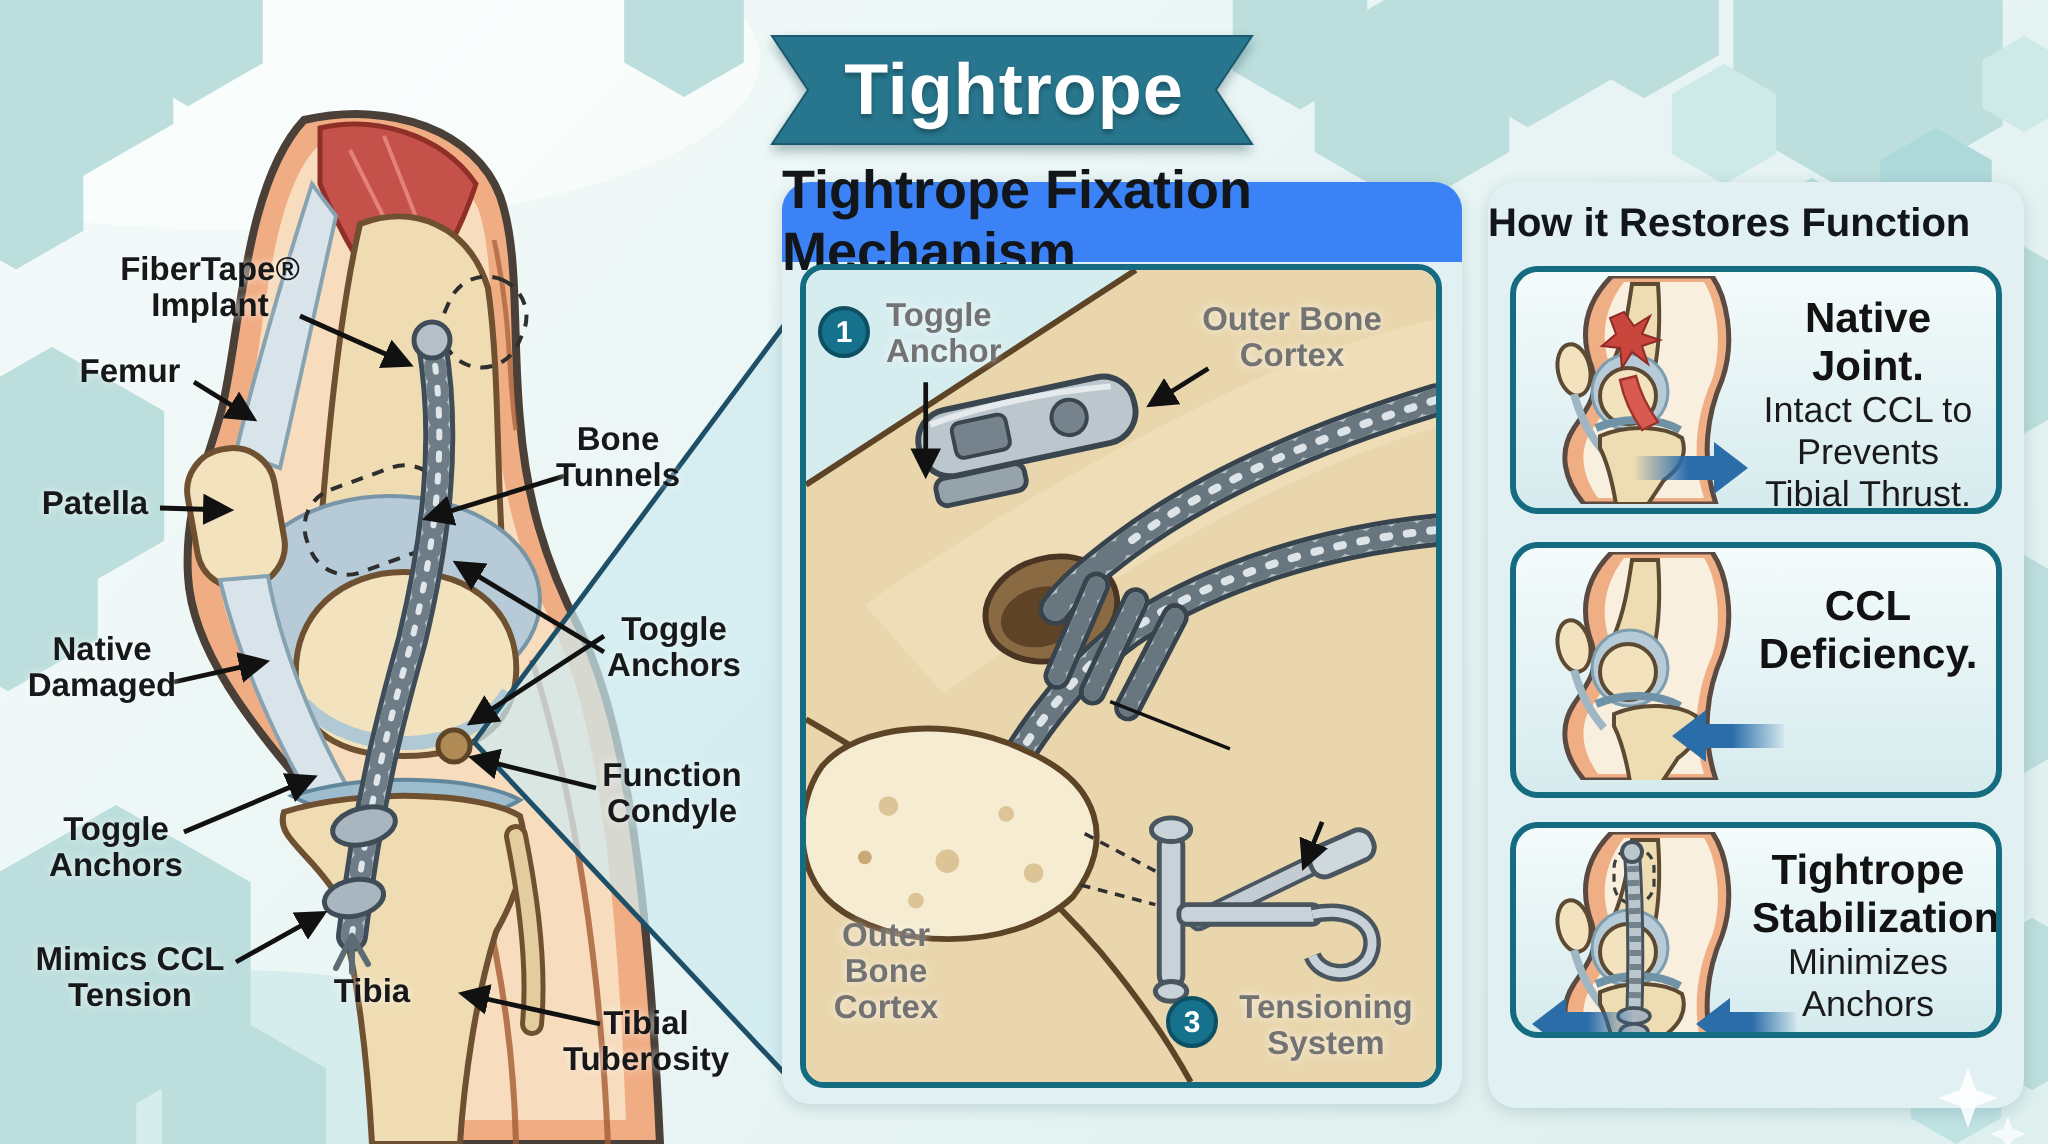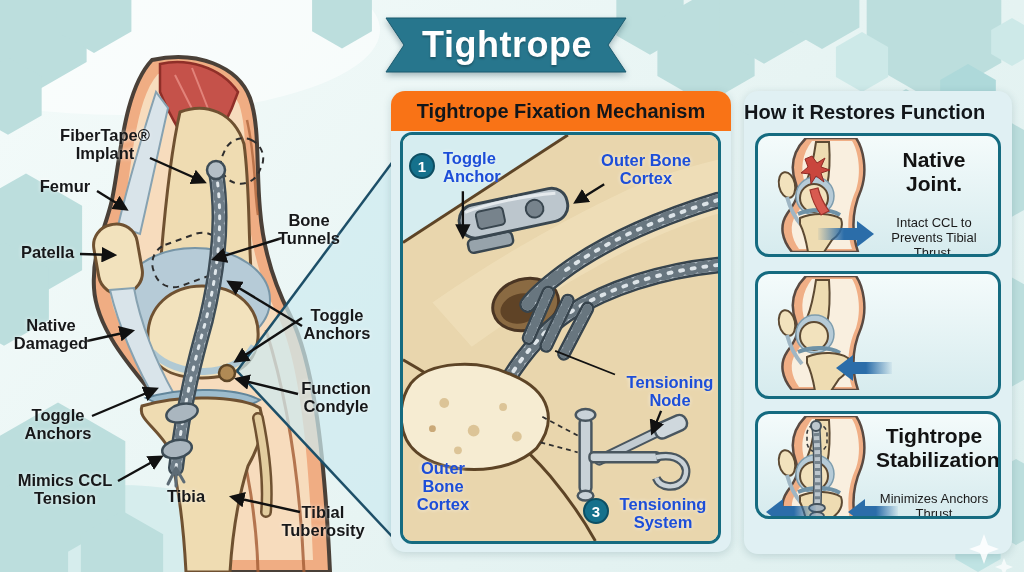--- a/index.html
+++ b/index.html
@@ -19,42 +19,42 @@
           filter:drop-shadow(0 3px 3px rgba(20,60,75,.35))}
   .banner-text{position:absolute;left:0;top:0;width:100%;height:58px;display:flex;
                align-items:center;justify-content:center;color:#fff;font-size:36px;font-weight:700;
                letter-spacing:.5px;text-shadow:0 2px 2px rgba(0,0,0,.25)}
 
   
   .panel{position:absolute;background:#e0f0f3;border-radius:14px;z-index:4;
          box-shadow:0 2px 8px rgba(30,80,90,.18)}
   .mid-panel{left:391px;top:91px;width:340px;height:461px}
   .mid-header{height:40px;display:flex;align-items:center;justify-content:center;
-              background:#f97316;border-radius:14px 14px 0 0;
-              font-size:20px;font-weight:700;color:#12161a}
+              background:#3b82f6;border-radius:14px 14px 0 0;
+              font-size:27px;font-weight:700;color:#12161a}
   .mid-box{position:absolute;left:9px;top:41px;width:321px;height:412px;box-sizing:border-box;
            border:3px solid #156b80;border-radius:12px;background:#d8edf1;overflow:hidden}
   .mid-box .art{position:absolute;left:0;top:0;width:100%;height:100%}
-  .mlbl{position:absolute;font-size:16.5px;font-weight:700;line-height:1.1;color:#1d4ed8;
+  .mlbl{position:absolute;font-size:16.5px;font-weight:700;line-height:1.1;color:#737373;
         text-align:center;text-shadow:0 0 4px rgba(255,255,255,.7);z-index:7}
   .badge{position:absolute;width:26px;height:26px;border-radius:50%;background:#15718c;
          border:2px solid #0d4f63;box-sizing:border-box;color:#fff;font-size:15px;font-weight:700;
          display:flex;align-items:center;justify-content:center;z-index:7}
 
   .right-panel{left:744px;top:91px;width:268px;height:463px}
   .right-title{height:38px;line-height:42px;text-align:left;font-size:20px;font-weight:700;color:#12161a}
   .card{position:absolute;left:11px;width:246px;box-sizing:border-box;border:3px solid #156b80;
         border-radius:14px;background:linear-gradient(180deg,#f4fbfb,#d6ebee);overflow:hidden;z-index:5}
   .card-1{top:42px;height:124px}
   .card-2{top:180px;height:128px}
   .card-3{top:320px;height:108px}
   .mini{position:absolute;left:2px;top:2px}
   .card-text{position:absolute;left:118px;right:6px;text-align:center}
   .card-head{font-size:21px;font-weight:700;color:#121212;line-height:1.12}
-  .card-body{margin-top:20px;font-size:13px;font-weight:400;color:#1a1a1a;line-height:1.16}
+  .card-body{margin-top:0;font-size:18px;font-weight:400;color:#1a1a1a;line-height:1.16}
 
   
   .harrow{position:absolute;height:12px;z-index:6}
   .harrow .bar{position:absolute;left:0;top:0;height:12px;width:100%}
   .harrow.r .bar{background:linear-gradient(to right,rgba(43,109,169,.06),#2b6da9 65%)}
   .harrow.r::after{content:"";position:absolute;right:-16px;top:-7px;width:0;height:0;
      border-left:17px solid #2b6da9;border-top:13px solid transparent;border-bottom:13px solid transparent}
   .harrow.l .bar{background:linear-gradient(to left,rgba(43,109,169,.06),#2b6da9 65%)}
   .harrow.l::before{content:"";position:absolute;left:-16px;top:-7px;width:0;height:0;
      border-right:17px solid #2b6da9;border-top:13px solid transparent;border-bottom:13px solid transparent}
@@ -284,21 +284,20 @@
           <line x1="61" y1="57" x2="61" y2="103" stroke-width="2.4" marker-end="url(#ah2)"></line>
           <line x1="205" y1="50" x2="176" y2="68" stroke-width="2.4" marker-end="url(#ah2)"></line>
           <line x1="155" y1="219" x2="216" y2="243" stroke-width="1.8"></line>
           <line x1="263" y1="280" x2="254" y2="302" stroke-width="2.4" marker-end="url(#ah2)"></line>
         </g>
       </svg>
 
       <div class="badge" style="left:6px;top:18px">1</div>
       <div class="mlbl left-align" style="left:40px;top:14px;width:80px;text-align:left">Toggle Anchor</div>
       <div class="mlbl" style="left:191px;top:16px;width:104px">Outer Bone Cortex</div>
-      <div class="mlbl" style="left:216px;top:238px;width:102px">Tensioning Node</div>
       <div class="mlbl" style="left:6px;top:324px;width:68px">Outer Bone Cortex</div>
       <div class="badge" style="left:180px;top:363px">3</div>
       <div class="mlbl" style="left:210px;top:360px;width:100px">Tensioning System</div>
     </div>
   </div>
 
   <div class="panel right-panel">
     <div class="right-title">How it Restores Function</div>
 
     <div class="card card-1">
@@ -332,20 +331,21 @@
         <circle cx="55" cy="58" r="19" fill="#b6cbd7" stroke="#7e9dae" stroke-width="1.5"></circle>
         <circle cx="54" cy="60" r="14" fill="#f2e2bd" stroke="#5d4a33" stroke-width="2"></circle>
         <ellipse cx="27" cy="47" rx="8" ry="13" transform="rotate(-12 27 47)" fill="#f2e2bd" stroke="#5d4a33" stroke-width="2"></ellipse>
         <path d="M27,59 C30,70 35,80 42,88" stroke="#9fb6c4" stroke-width="4" fill="none"></path>
         <path d="M38,76 C52,70 70,71 80,77" stroke="#6f92a6" stroke-width="4" fill="none"></path>
         <g transform="translate(7,1)">
           <path d="M40,80 C54,74 72,75 81,81 C84,90 79,97 72,102 C68,108 66,111 64,114 L48,114 C46,102 43,92 40,86 Z" fill="#eedcb2" stroke="#5d4a33" stroke-width="2"></path>
         </g>
       </svg>
       <div class="card-text" style="top:18px">
+        <div class="card-head">CCL Deficiency.</div>
       </div>
       <div class="harrow l" style="left:94px;top:88px;width:40px">
           <div class="bar"></div>
         </div>
     </div>
 
     <div class="card card-3">
       <svg class="mini" width="116" height="114" viewBox="0 0 116 114">
         <path d="M46,0 C32,14 30,30 36,46 C40,58 34,66 27,76 C19,88 22,102 32,114 L98,114 C90,90 94,68 101,52 C108,32 103,10 96,0 Z" fill="#f0ae85" stroke="#5a4a42" stroke-width="2.5"></path>
         <path d="M52,3 C42,16 40,31 45,45 C49,57 43,67 36,77 C29,87 31,100 39,111 L92,111 C85,89 89,67 96,52 C102,34 98,12 92,3 Z" fill="#f9efdf"></path>

